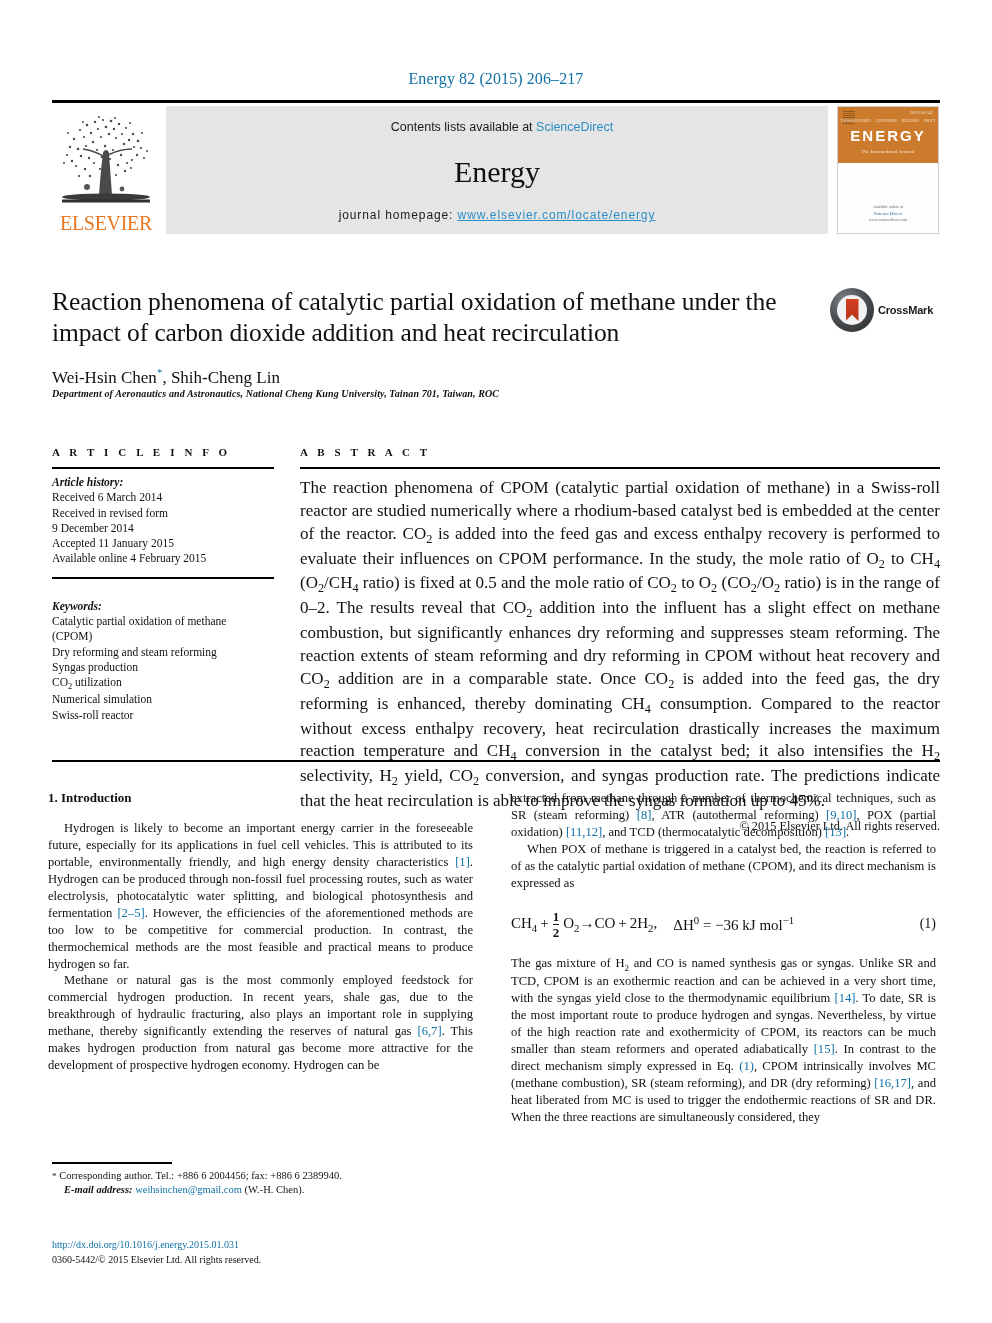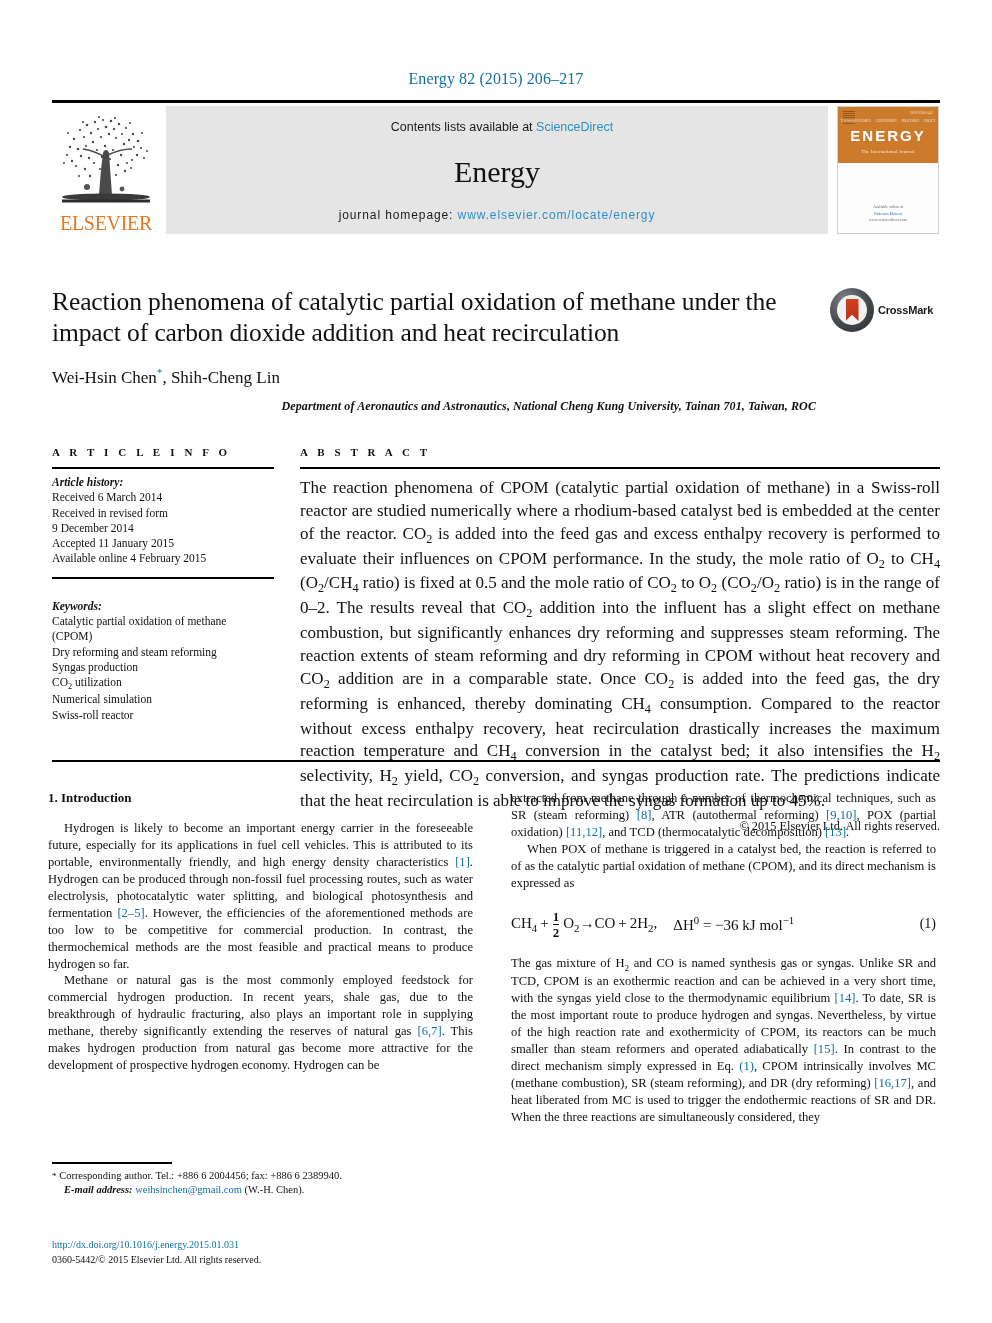--- a/index.html
+++ b/index.html
@@ -100,20 +100,21 @@
     margin-top: 2px;
   }
   .homepage-line {
     font-family: "Liberation Sans", sans-serif;
     font-size: 12px;
     letter-spacing: .9px;
     color: #1a1a1a;
   }
   .homepage-line .url {
     color: #2b8ec6;
+    text-decoration: underline;
   }
   .cover-block {
     flex: 0 0 104px;
     width: 104px;
     display: flex;
     align-items: flex-start;
     justify-content: center;
   }
   .cover {
     width: 100px;
@@ -201,25 +202,23 @@
     font-family: "Liberation Serif", serif;
     font-size: 17px;
     margin-top: 18px;
     color: #111;
   }
   .authors sup { font-size: 11px; color:#1070a5; }
   .affiliation {
     font-family: "Liberation Serif", serif;
     font-style: italic;
     font-weight: bold;
-    font-size: 12px;
-    margin-top: 11px;
+    font-size: 10px;
     color: #111;
     letter-spacing: .1px;
-    text-align: right;
   }
   .crossmark {
     flex: 0 0 110px;
     width: 110px;
     display: flex;
     align-items: center;
     gap: 4px;
     padding-top: 2px;
   }
   .cm-badge {

